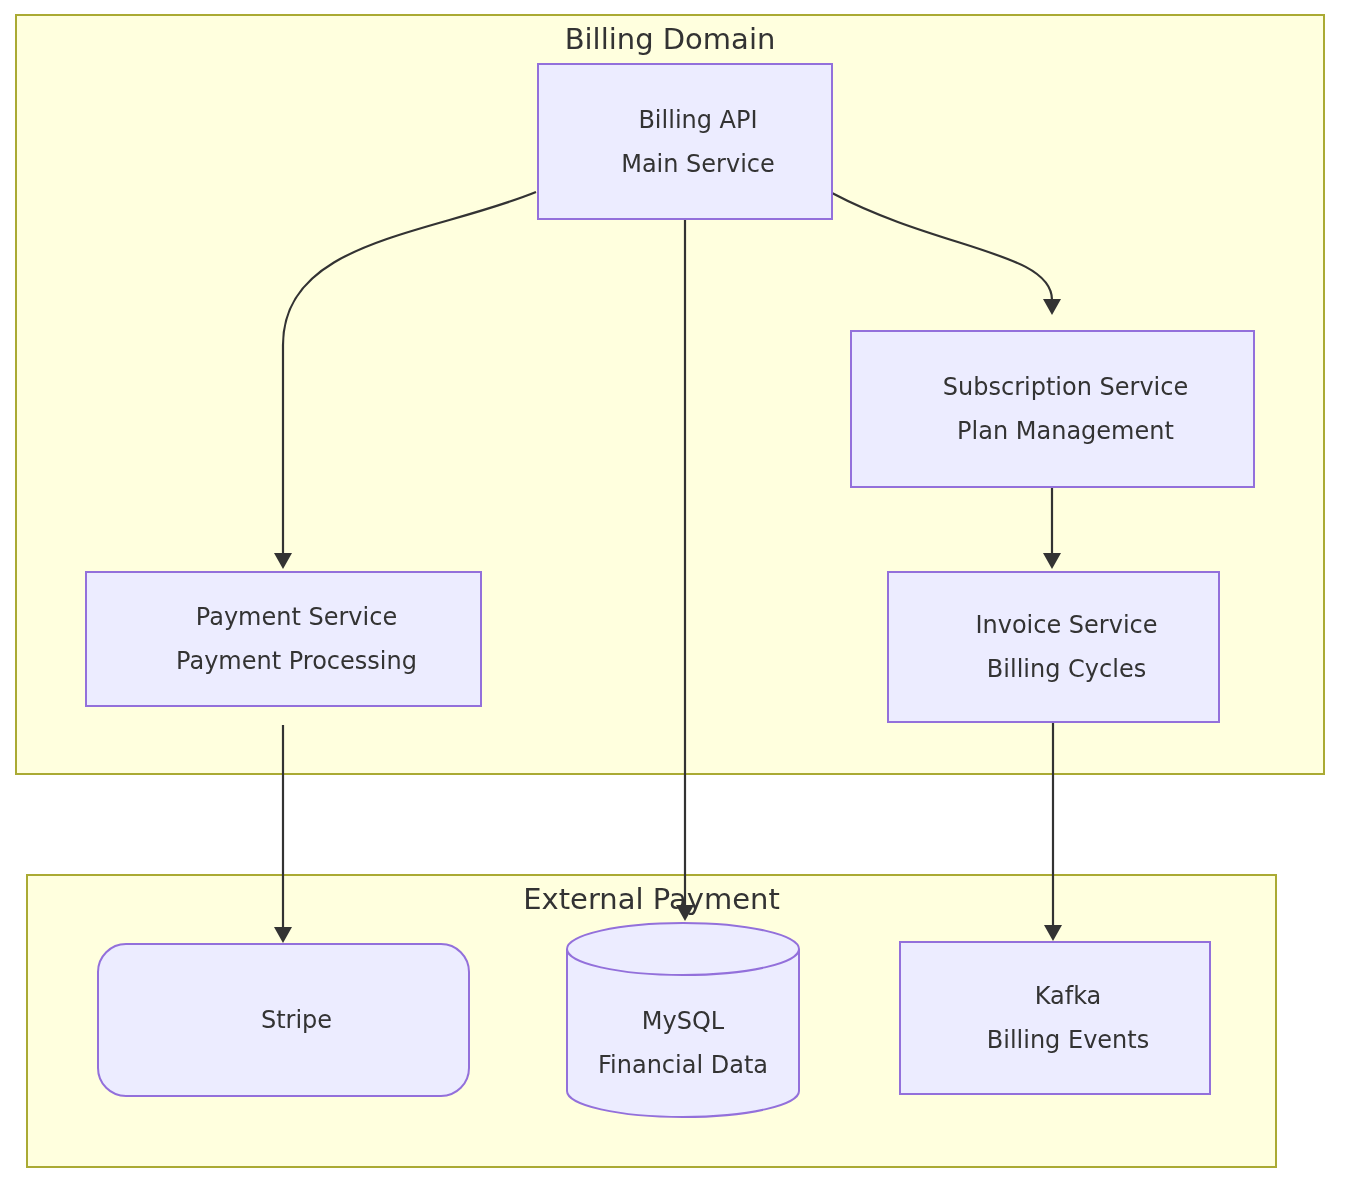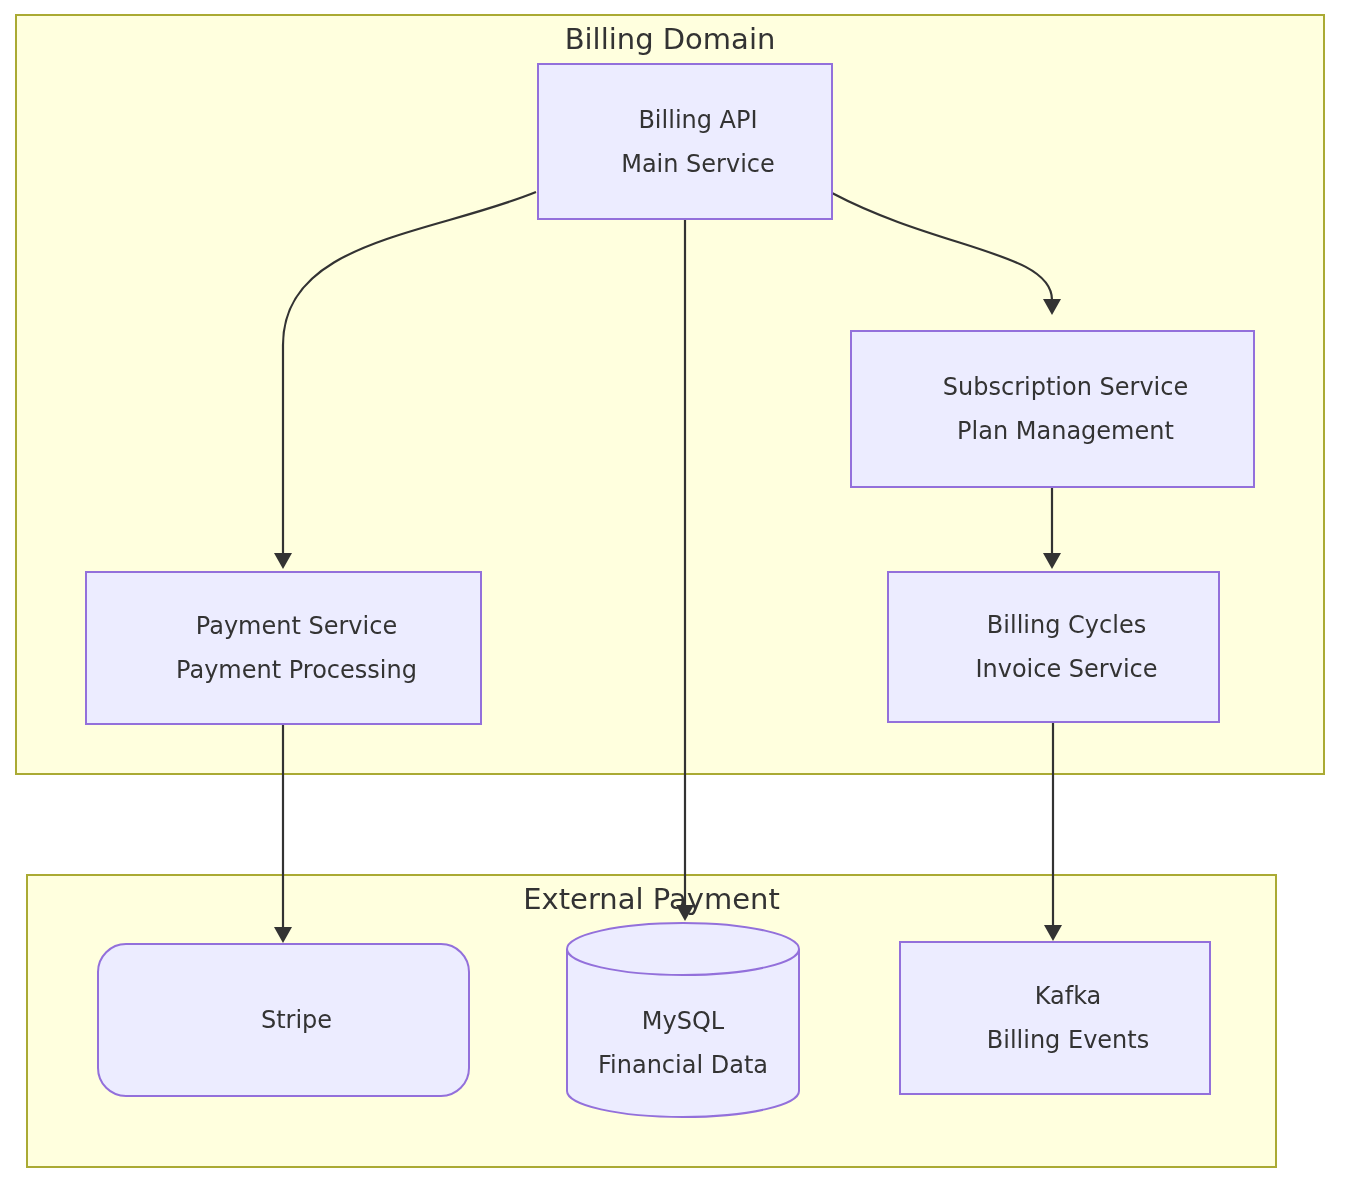--- a/index.html
+++ b/index.html
@@ -101,28 +101,28 @@
   <div class="node rect" style="left:537px;top:63px;width:296px;height:157px;">
     <div class="node-line">Billing API</div>
     <div class="node-line">Main Service</div>
   </div>
 
   <div class="node rect" style="left:850px;top:315px;width:405px;height:158px;margin-top:15px;">
     <div class="node-line">Subscription Service</div>
     <div class="node-line">Plan Management</div>
   </div>
 
-  <div class="node rect" style="left:85px;top:571px;width:397px;height:154px;">
+  <div class="node rect" style="left:85px;top:571px;width:397px;height:136px;">
     <div class="node-line">Payment Service</div>
     <div class="node-line">Payment Processing</div>
   </div>
 
   <div class="node rect" style="left:887px;top:571px;width:333px;height:152px;">
+    <div class="node-line">Invoice Service</div>
     <div class="node-line">Billing Cycles</div>
-    <div class="node-line">Invoice Service</div>
   </div>
 
   <div class="node rect" style="left:97px;top:943px;width:373px;height:154px;border-radius:29px;">
     <div class="node-line">Stripe</div>
   </div>
 
   <div class="node cylinder" style="left:566px;top:922px;width:234px;height:196px;">
     <svg class="cyl-shape" width="234" height="196" viewBox="0 0 234 196">
       <path d="M1,27 v142 a116,26 0 0 0 232,0 v-142" fill="#ECECFF" stroke="#9370DB" stroke-width="2"></path>
       <ellipse cx="117" cy="27" rx="116" ry="26" fill="#ECECFF" stroke="#9370DB" stroke-width="2"></ellipse>

